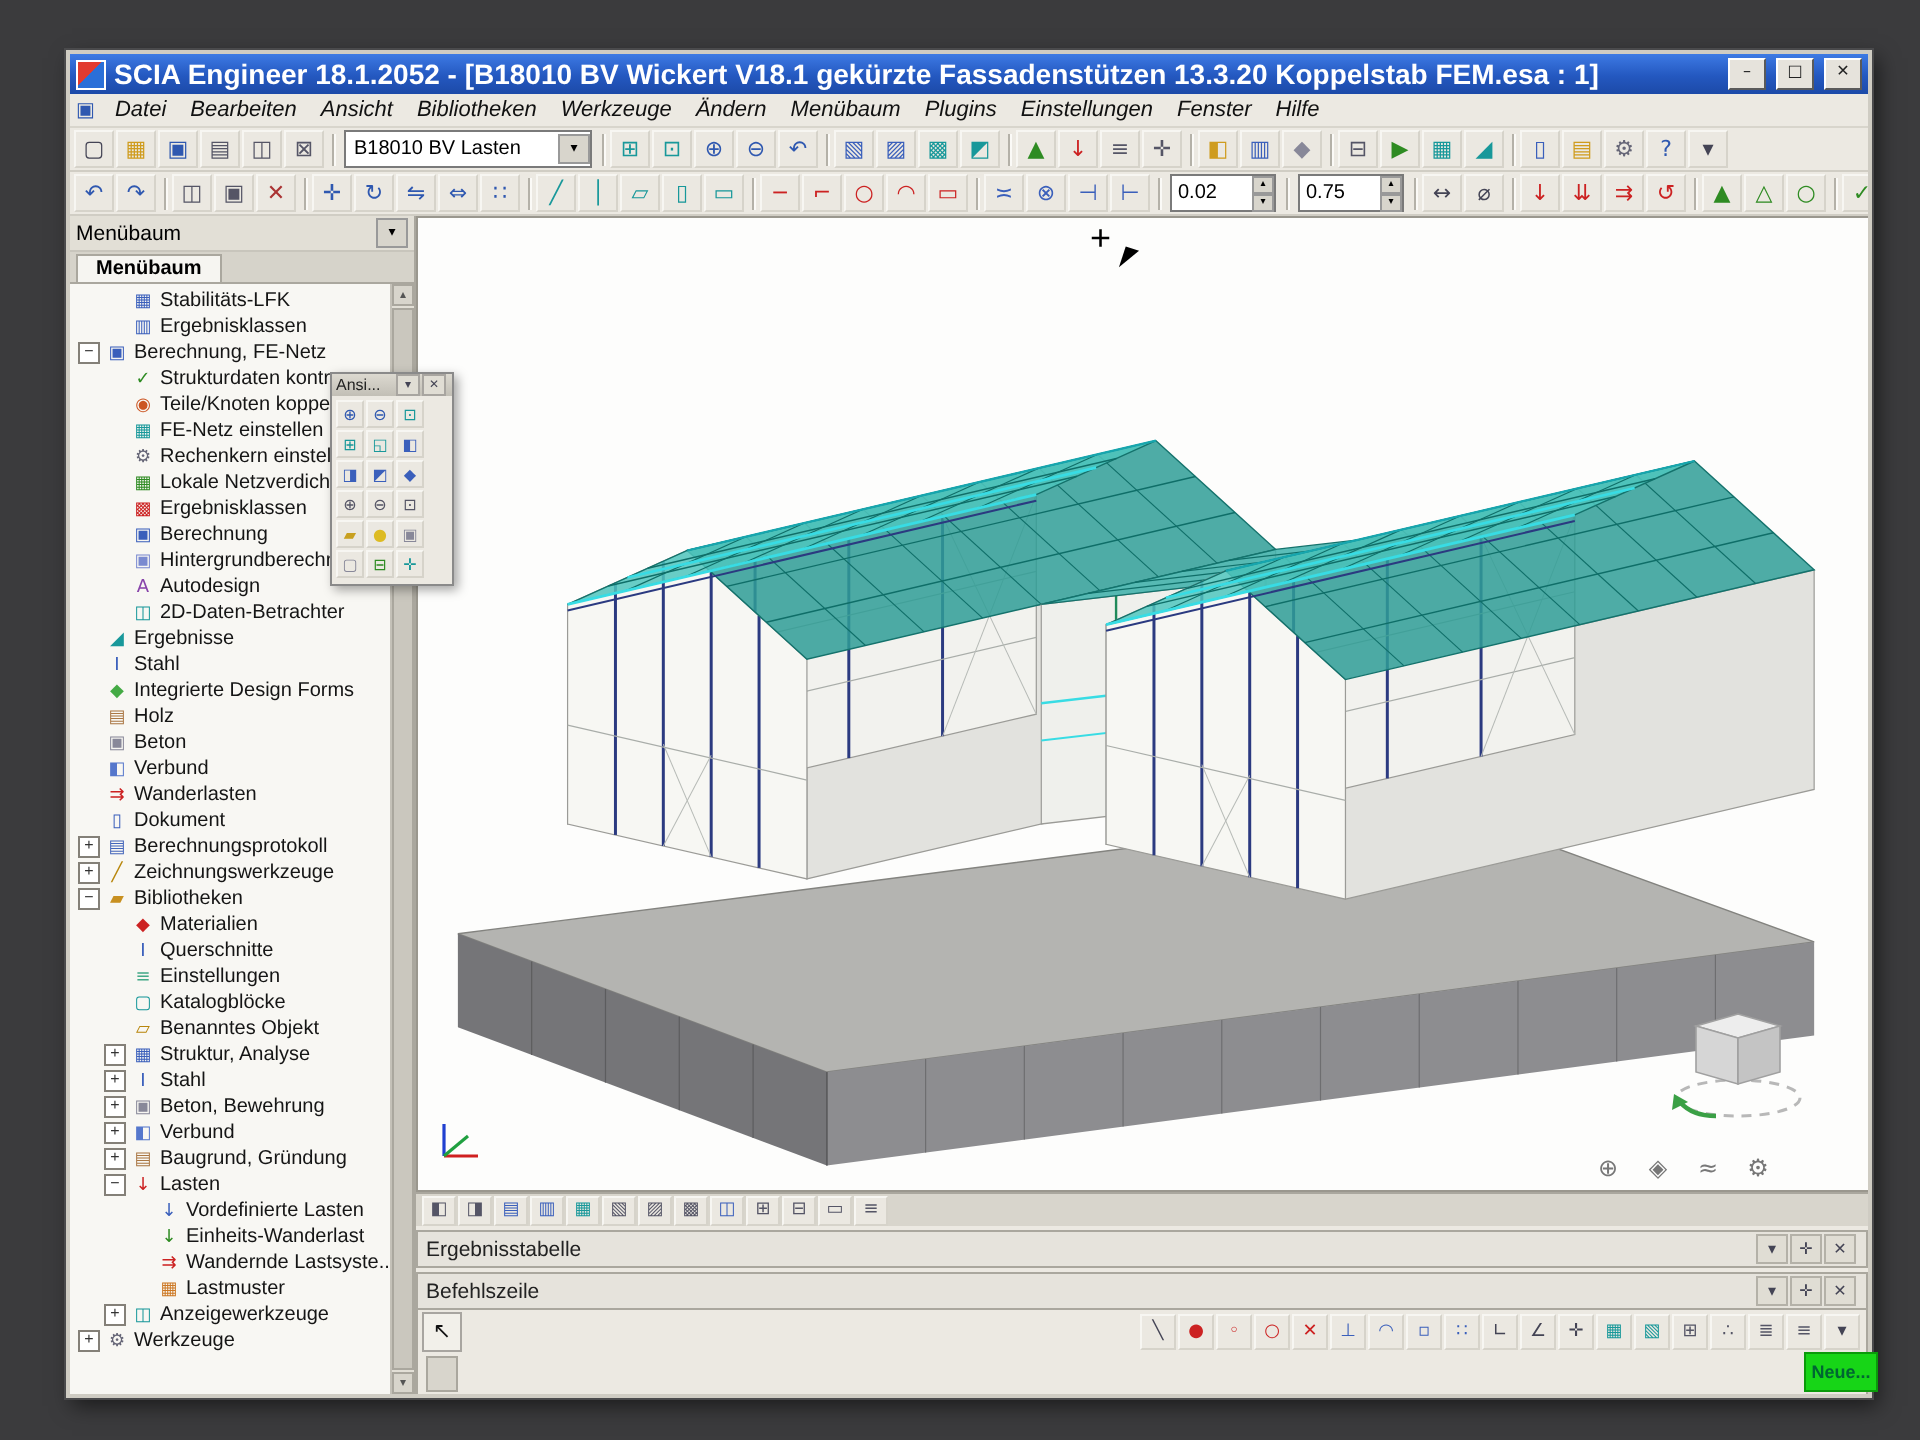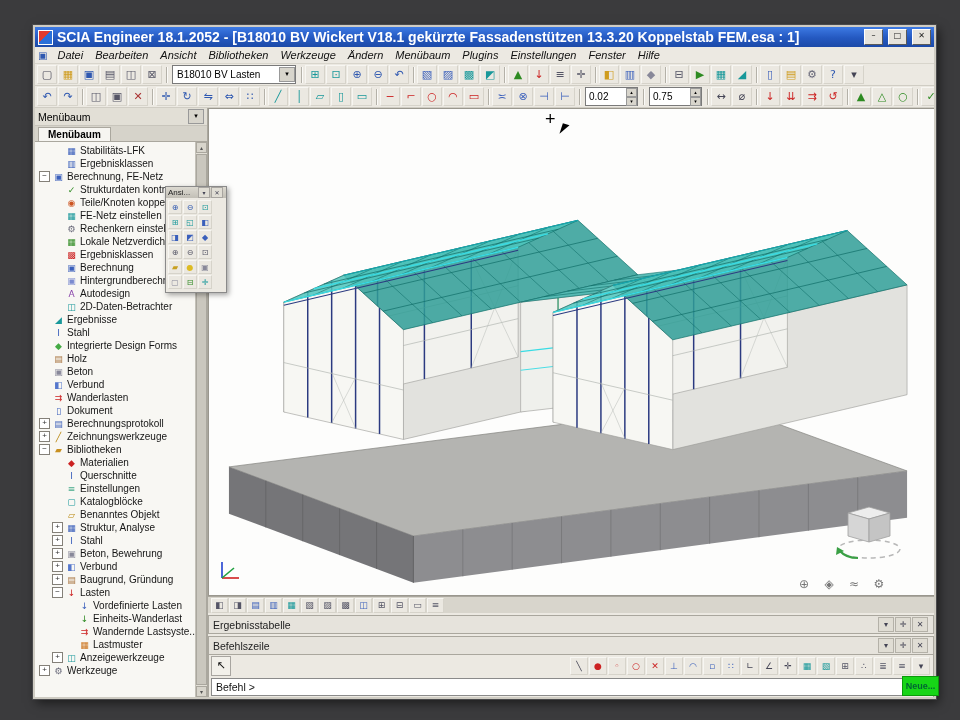--- a/index.html
+++ b/index.html
@@ -681,23 +681,20 @@
             <span class="tb-btn" style="color: rgb(24, 152, 154);">▧</span>
             <span class="tb-btn" style="color: rgb(85, 85, 102);">⊞</span>
             <span class="tb-btn" style="color: rgb(85, 85, 102);">∴</span>
             <span class="tb-btn" style="color: rgb(85, 85, 102);">≣</span>
             <span class="tb-btn" style="color: rgb(85, 85, 102);">≡</span>
             <span class="tb-btn" style="color: rgb(68, 68, 85);">▾</span>
           </div>
       </div>
 
       <div class="cmd-input-row">
-        <div class="cmd-input">
-          <span>Befehl &gt;</span>
-        </div>
         <span class="grip"></span>
       </div>
     </div>
 
     <div class="palette">
       <div class="palette-title">
         <span>Ansi...</span>
         <span class="palette-btns">
             <span class="tb-btn" style="color: rgb(68, 68, 85);">▾</span>
             <span class="tb-btn" style="color: rgb(68, 68, 85);">✕</span>

